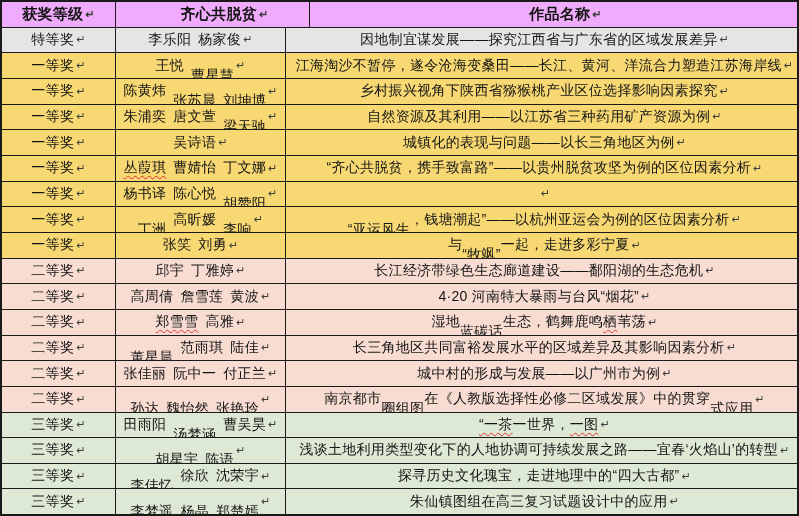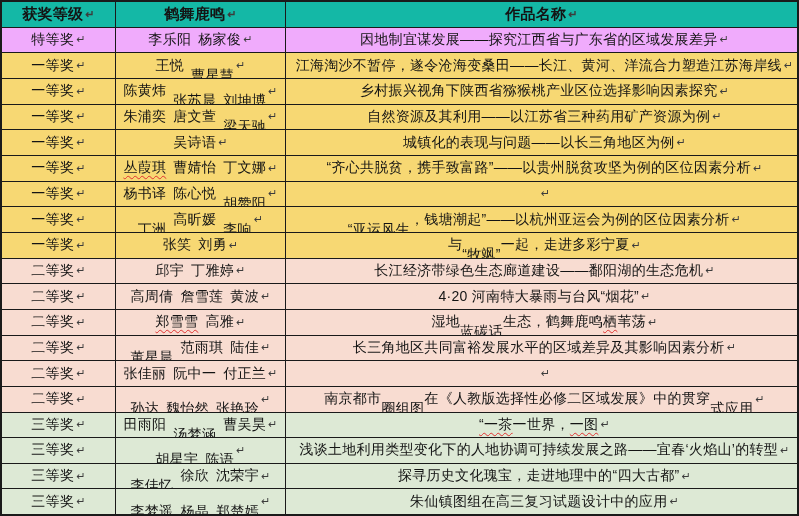--- a/index.html
+++ b/index.html
@@ -28,35 +28,35 @@
              text-underline-offset:3px;margin-top:20px; }
   .sq-red  { text-decoration:underline; text-decoration-style:wavy;
              text-decoration-color:#e03131; text-decoration-thickness:1px;
              text-underline-offset:3px; }
   .ret { font-size:11px; color:#3c3c3c; margin-left:2px; line-height:1; }
 </style>
 </head>
 <body>
 
 <div class="award-table" id="table-root">
-  <div class="t-row header" style="background: #14b8a6;">
+  <div class="t-row header" style="background: #f0abfc; gap: 24px;">
     <div class="cell award">
       <span class="seg">获奖等级</span>
         <span class="ret">↵</span>
     </div>
     <div class="cell members">
-      <span class="seg">鹤舞鹿鸣</span>
+      <span class="seg">齐心共脱贫</span>
         <span class="ret">↵</span>
     </div>
     <div class="cell title">
       <span class="seg">作品名称</span>
         <span class="ret">↵</span>
     </div>
   </div>
-<div class="t-row" style="background: #f0abfc;">
+<div class="t-row" style="background: #e5e5e5;">
       <div class="cell award">
         <span class="seg">特等奖</span>
         <span class="ret">↵</span>
       </div>
       <div class="cell members">
         <span class="seg">李乐阳</span>
         <span class="seg">杨家俊</span>
         <span class="ret">↵</span>
       </div>
       <div class="cell title">
@@ -261,20 +261,21 @@
         <span class="seg">二等奖</span>
         <span class="ret">↵</span>
       </div>
       <div class="cell members">
         <span class="seg">张佳丽</span>
         <span class="seg">阮中一</span>
         <span class="seg">付正兰</span>
         <span class="ret">↵</span>
       </div>
       <div class="cell title">
+        <span class="seg">城中村的形成与发展——以广州市为例</span>
         <span class="ret">↵</span>
       </div>
     </div>
     <div class="t-row" style="background: rgb(248, 220, 209);">
       <div class="cell award">
         <span class="seg">二等奖</span>
         <span class="ret">↵</span>
       </div>
       <div class="cell members">
         <span class="seg sq-blue">孙达</span>

